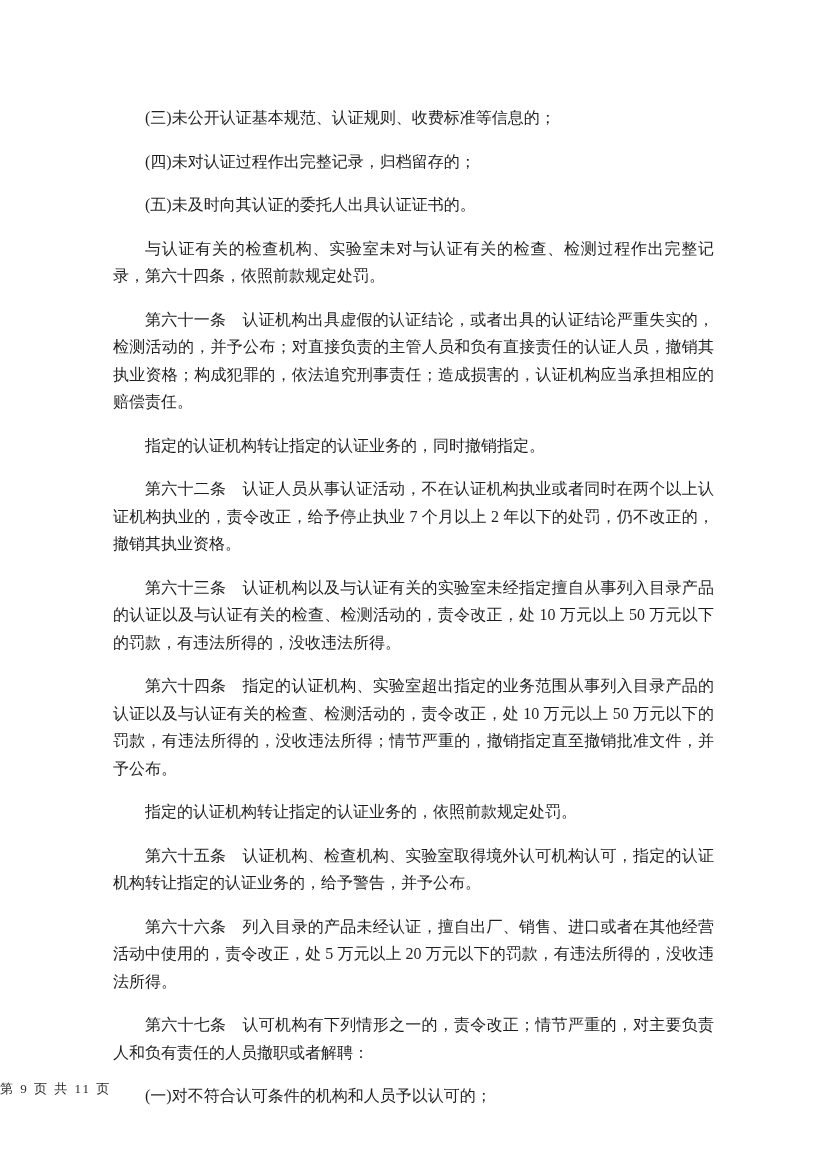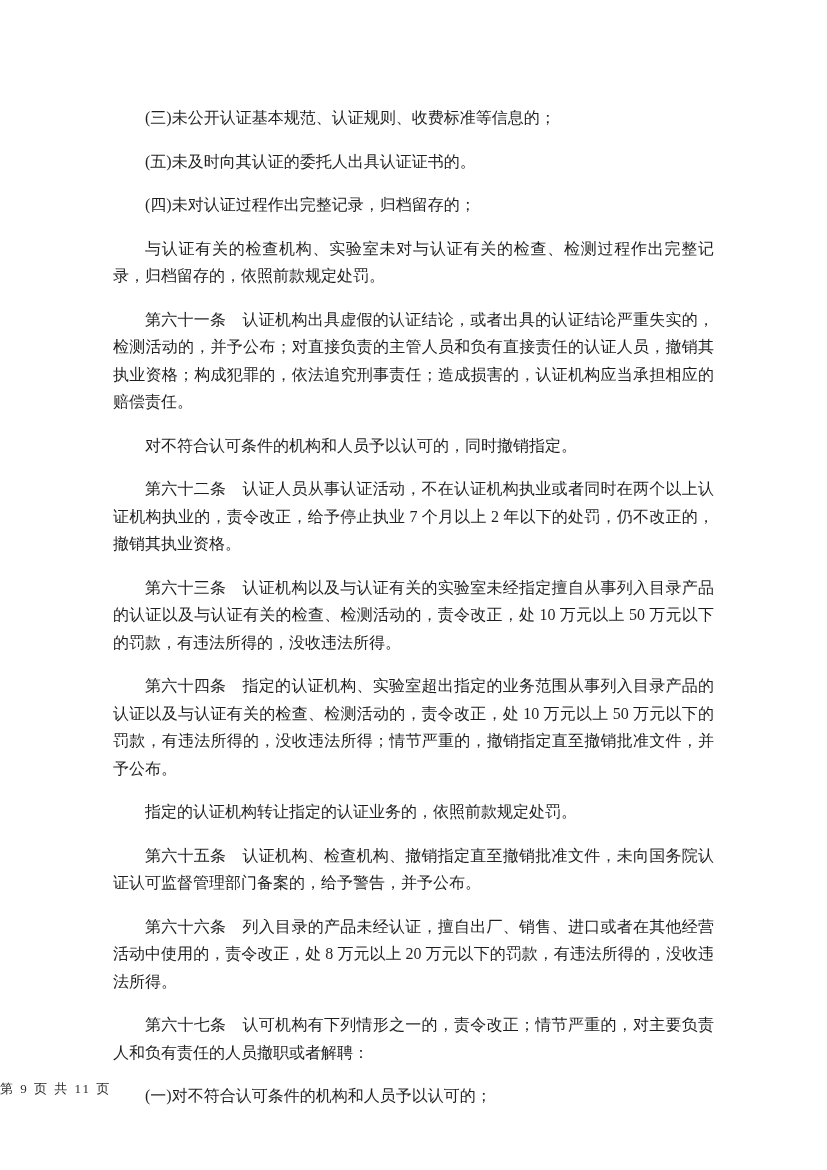--- a/index.html
+++ b/index.html
@@ -41,30 +41,30 @@
     color: #2b2b2b;
     letter-spacing: 2px;
   }
 </style>
 </head>
 <body>
 
 <div class="page">
   <div class="content">
     <p class="para">(三)未公开认证基本规范、认证规则、收费标准等信息的；</p>
+    <p class="para">(四)未对认证过程作出完整记录，归档留存的；</p>
     <p class="para">(五)未及时向其认证的委托人出具认证证书的。</p>
-    <p class="para">(四)未对认证过程作出完整记录，归档留存的；</p>
-    <p class="para">与认证有关的检查机构、实验室未对与认证有关的检查、检测过程作出完整记录，归档留存的，依照前款规定处罚。</p>
+    <p class="para">与认证有关的检查机构、实验室未对与认证有关的检查、检测过程作出完整记录，第六十四条，依照前款规定处罚。</p>
     <p class="para">第六十一条　认证机构出具虚假的认证结论，或者出具的认证结论严重失实的，检测活动的，并予公布；对直接负责的主管人员和负有直接责任的认证人员，撤销其执业资格；构成犯罪的，依法追究刑事责任；造成损害的，认证机构应当承担相应的赔偿责任。</p>
-    <p class="para">对不符合认可条件的机构和人员予以认可的，同时撤销指定。</p>
+    <p class="para">指定的认证机构转让指定的认证业务的，同时撤销指定。</p>
     <p class="para">第六十二条　认证人员从事认证活动，不在认证机构执业或者同时在两个以上认证机构执业的，责令改正，给予停止执业 7 个月以上 2 年以下的处罚，仍不改正的，撤销其执业资格。</p>
     <p class="para">第六十三条　认证机构以及与认证有关的实验室未经指定擅自从事列入目录产品的认证以及与认证有关的检查、检测活动的，责令改正，处 10 万元以上 50 万元以下的罚款，有违法所得的，没收违法所得。</p>
     <p class="para">第六十四条　指定的认证机构、实验室超出指定的业务范围从事列入目录产品的认证以及与认证有关的检查、检测活动的，责令改正，处 10 万元以上 50 万元以下的罚款，有违法所得的，没收违法所得；情节严重的，撤销指定直至撤销批准文件，并予公布。</p>
     <p class="para">指定的认证机构转让指定的认证业务的，依照前款规定处罚。</p>
-    <p class="para">第六十五条　认证机构、检查机构、撤销指定直至撤销批准文件，未向国务院认证认可监督管理部门备案的，给予警告，并予公布。</p>
-    <p class="para">第六十六条　列入目录的产品未经认证，擅自出厂、销售、进口或者在其他经营活动中使用的，责令改正，处 8 万元以上 20 万元以下的罚款，有违法所得的，没收违法所得。</p>
+    <p class="para">第六十五条　认证机构、检查机构、实验室取得境外认可机构认可，指定的认证机构转让指定的认证业务的，给予警告，并予公布。</p>
+    <p class="para">第六十六条　列入目录的产品未经认证，擅自出厂、销售、进口或者在其他经营活动中使用的，责令改正，处 5 万元以上 20 万元以下的罚款，有违法所得的，没收违法所得。</p>
     <p class="para">第六十七条　认可机构有下列情形之一的，责令改正；情节严重的，对主要负责人和负有责任的人员撤职或者解聘：</p>
     <p class="para">(一)对不符合认可条件的机构和人员予以认可的；</p>
   </div>
   <div class="page-footer">
     <span>第 9 页 共 11 页</span>
   </div>
 </div>
 
 </body></html>

